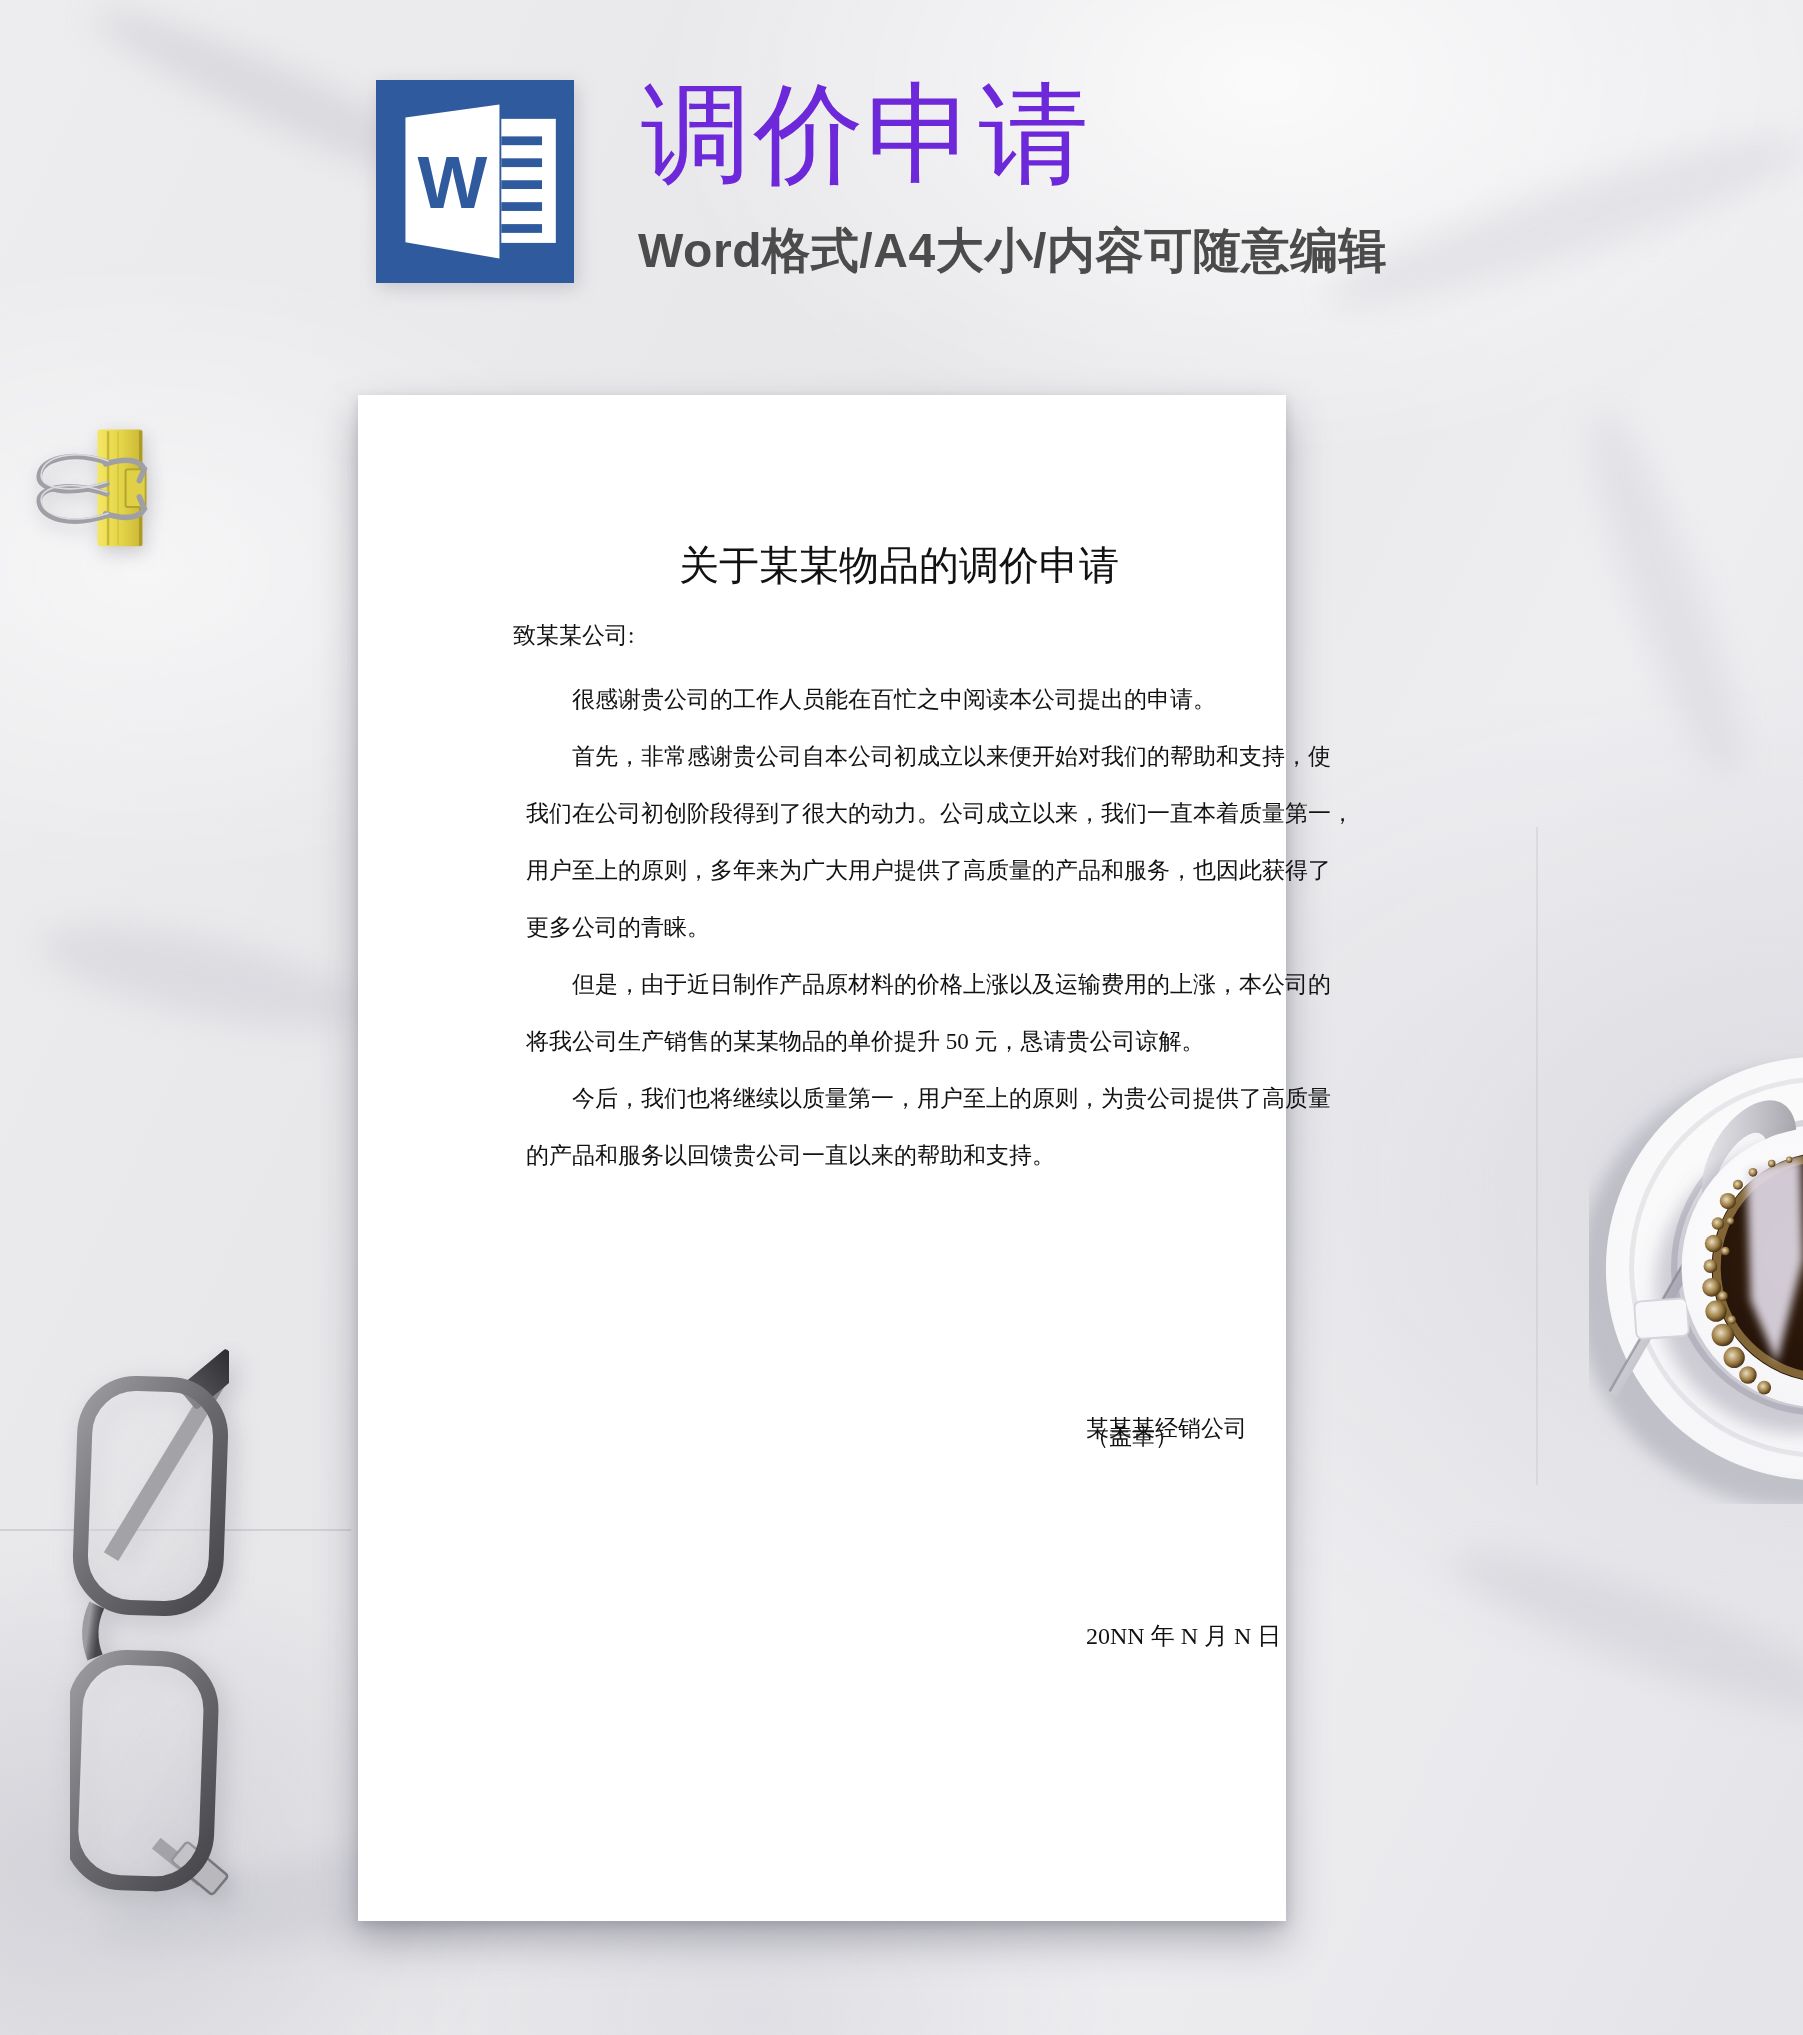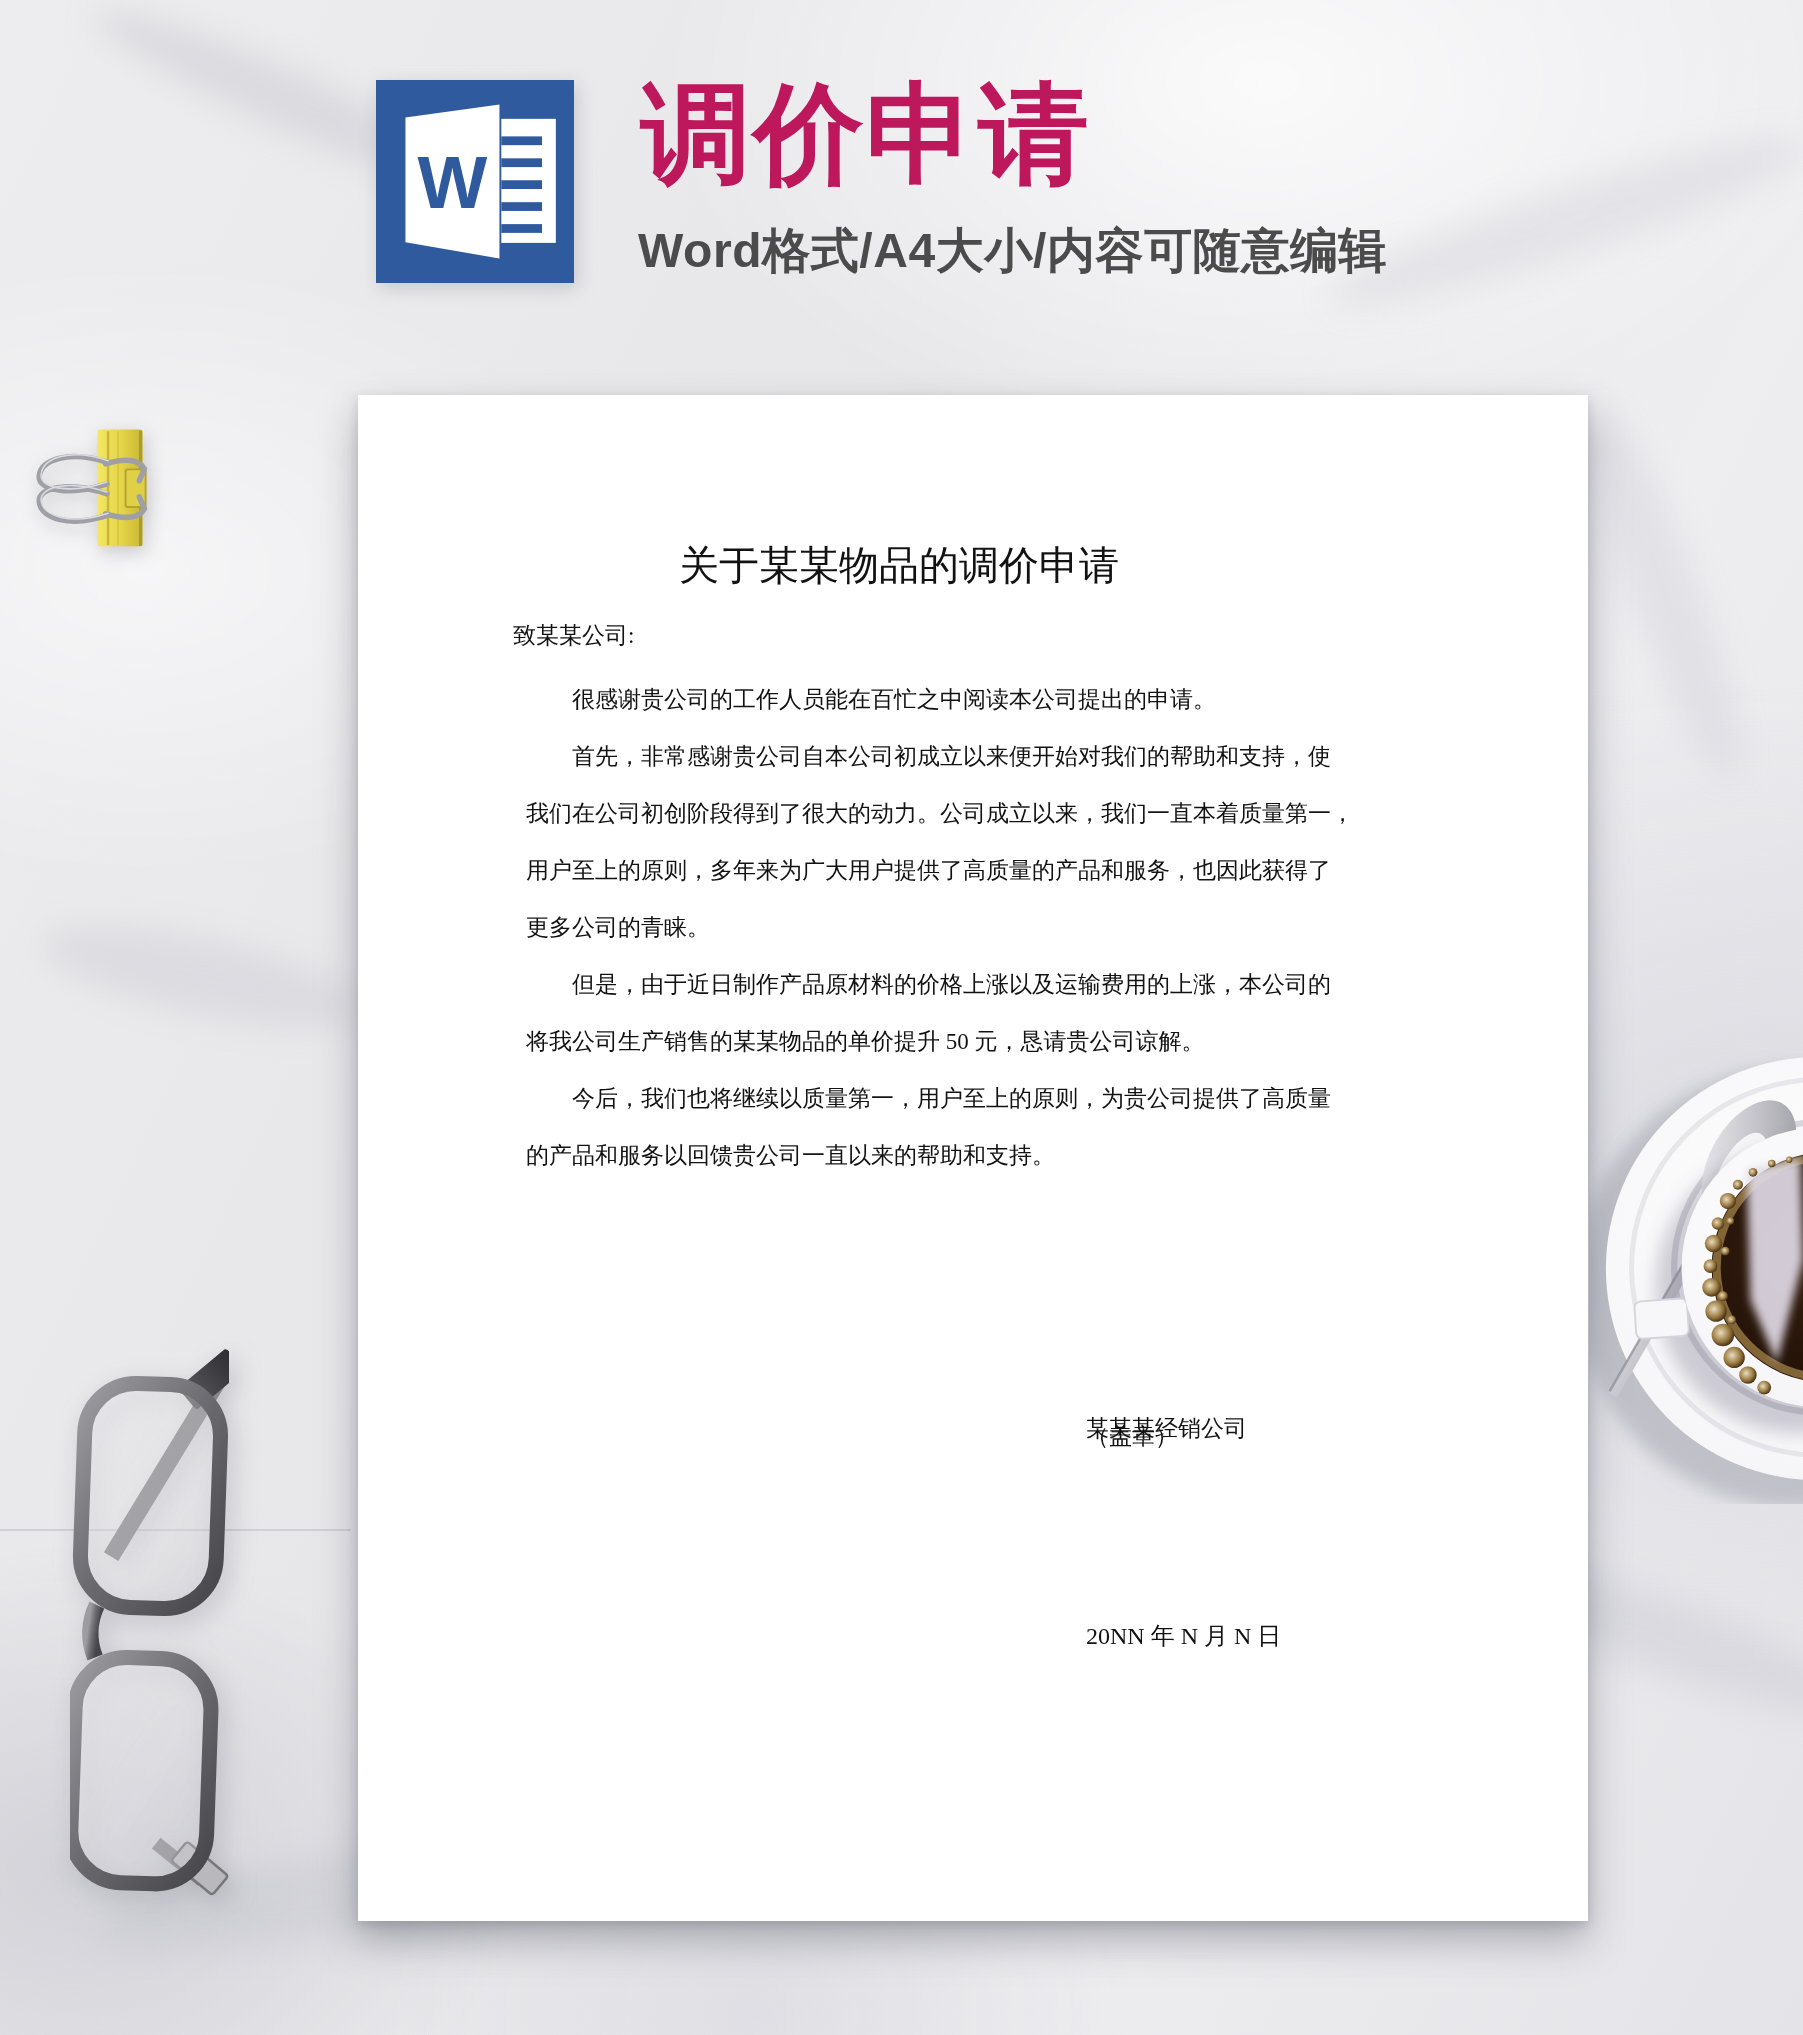--- a/index.html
+++ b/index.html
@@ -21,25 +21,25 @@
   .v3{left:38px;top:939px;width:326px;height:75px;transform:rotate(12deg);opacity:.4;}
   .v4{left:1472px;top:564px;width:388px;height:63px;transform:rotate(70deg);opacity:.35;}
   .v5{left:94px;top:1847px;width:564px;height:88px;transform:rotate(-8deg);opacity:.4;}
   .v6{left:1440px;top:1597px;width:438px;height:75px;transform:rotate(20deg);opacity:.4;}
   .seam{position:absolute;background:rgba(188,188,196,.55);filter:blur(0.6px);}
   .seam1{left:0;top:1529px;width:351px;height:1.9px;}
   .seam2{left:1536px;top:827px;width:1.9px;height:658px;opacity:.6;}
 
   
   .word-icon-wrap{position:absolute;left:376px;top:80px;width:198px;height:203px;filter:drop-shadow(3.1px 5px 8.8px rgba(120,120,132,.30));}
-  .header-title{position:absolute;left:641px;top:79px;font-size:110px;font-weight:700;line-height:1;letter-spacing:2.5px;color:#be185d;white-space:nowrap;}
+  .header-title{position:absolute;left:641px;top:79px;font-size:110px;font-weight:400;line-height:1;letter-spacing:2.5px;color:#6d28d9;white-space:nowrap;}
   .header-subtitle{position:absolute;left:638px;top:225px;font-size:48px;font-weight:700;line-height:1.1;letter-spacing:0.6px;color:#4b4b4b;white-space:nowrap;}
 
   
-  .paper{position:absolute;left:358px;top:395px;width:1230px;height:1526px;background:#ffffff;
+  .paper{position:absolute;left:358px;top:395px;width:928px;height:1526px;background:#ffffff;
     box-shadow:0 20px 38px rgba(104,104,118,.48), 0 3.8px 10px rgba(120,120,132,.30);}
   .paper *{position:absolute;color:#121212;font-family:"Liberation Serif", serif;}
   .doc-title{left:155px;top:148px;width:772px;text-align:center;font-size:40px;line-height:1.15;white-space:nowrap;}
   .salutation{left:155px;top:227px;font-size:23px;line-height:1.2;white-space:nowrap;}
   .body-lines{left:155px;top:276px;width:777px;height:633px;position:absolute;}
   .doc-line{position:static;display:flex;align-items:center;height:57px;font-size:23px;white-space:nowrap;color:#121212;font-family:"Liberation Serif", serif;margin-left:13px;}
   .doc-line.indent{padding-left:46px;}
   .sig-company{left:728px;top:1018px;font-size:23px;white-space:nowrap;}
   .sig-seal{left:728px;top:1026px;font-size:23px;white-space:nowrap;}
   .sig-date{left:728px;top:1189px;font-size:24px;white-space:nowrap;margin-top:36px;}

